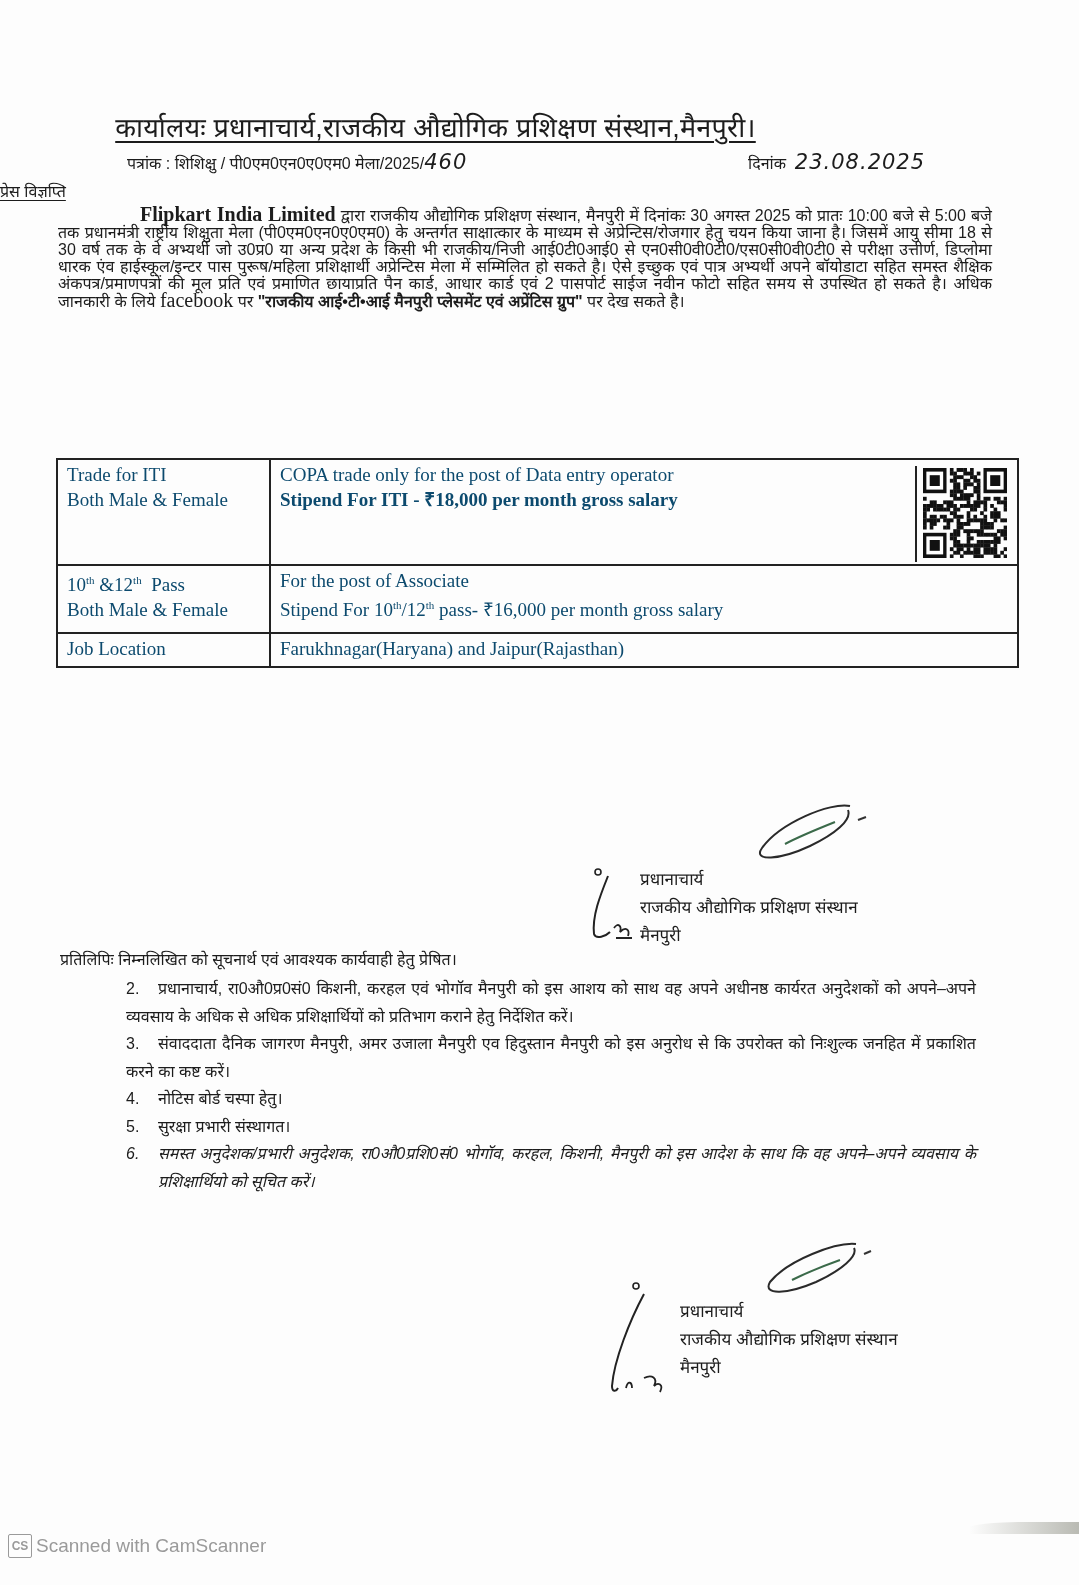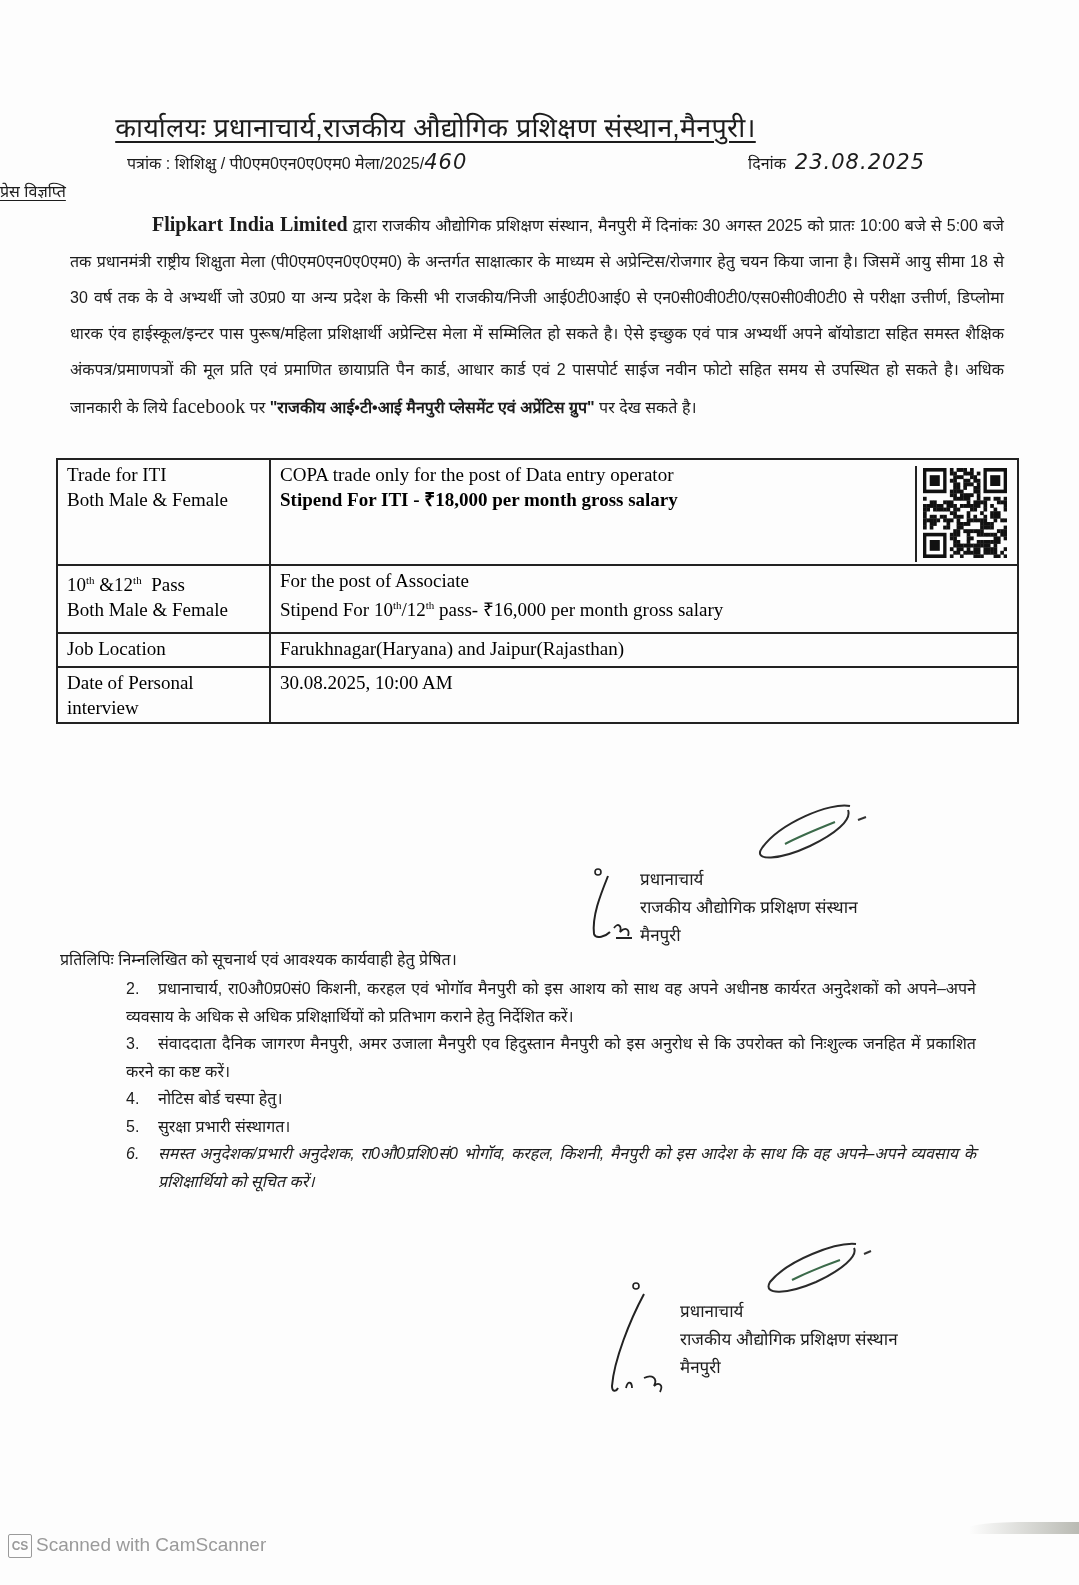--- a/index.html
+++ b/index.html
@@ -11,30 +11,30 @@
     position: absolute; left: 0; width: 871px; top: 108px; text-align: center;
     font-size: 27px; letter-spacing: 0.2px;
   }
   .hdr-title span { text-decoration: underline; text-underline-offset: 4px; text-decoration-thickness: 2px; }
   .ref { position: absolute; left: 127px; top: 150px; font-size: 16px; }
   .ref .hand, .date .hand { font-family: "DejaVu Sans", sans-serif; font-size: 21px; font-style: italic; letter-spacing: 1px; }
   .date { position: absolute; left: 748px; top: 150px; font-size: 16px; }
   .press { position: absolute; left: 0; width: 1079px; top: 180px; font-size: 16px; }
   .press span { text-decoration: underline; text-underline-offset: 3px; }
   .para {
-    position: absolute; left: 70px; top: 206px; width: 934px; font-size: 16px; line-height: 36px;
+    position: absolute; left: 58px; top: 206px; width: 934px; font-size: 16px; line-height: 17px;
     text-align: justify; text-indent: 82px;
   }
   .para b { font-family: "Liberation Serif", serif; font-size: 20px; }
   .para .fb { font-family: "Liberation Serif", serif; font-size: 20px; }
   .para .grp { font-weight: bold; }
 
   table.info {
     position: absolute; left: 56px; top: 458px; width: 963px; border-collapse: collapse;
-    font-family: "Liberation Serif", serif; font-size: 19px; color: #000000;
+    font-family: "Liberation Serif", serif; font-size: 19px; color: #0c4a6e;
   }
   table.info td { border: 2px solid #222; vertical-align: top; padding: 2px 9px; line-height: 25px; }
   table.info td.lab { width: 193px; }
   .r1 td { height: 100px; }
   .r2 td { height: 62px; }
   .r3 td { height: 42px; }
   .r4 td { height: 28px; }
   .r5 td { height: 44px; }
   .bold { font-weight: bold; }
   .qr {
@@ -42,21 +42,21 @@
   }
   .qr svg { position: absolute; left: 6px; top: 2px; }
   sup { font-size: 11px; }
 
   .sig { position: absolute; }
   .sig-block { position: absolute; text-align: left; font-size: 17px; line-height: 28px; }
   .copy-title { position: absolute; left: 60px; top: 948px; font-size: 16px; }
   .copy-list { position: absolute; left: 126px; top: 975px; width: 850px; font-size: 16px; line-height: 27.5px; }
   .copy-item { position: relative; padding-left: 0; text-align: justify; }
   .copy-item .num { display: inline-block; width: 32px; }
-  .footer { position: absolute; left: 8px; top: 1534px; color: #9a9a9a; font-size: 19px; display: flex; gap: 4px; }
+  .footer { position: absolute; left: 8px; top: 1534px; color: #9a9a9a; font-size: 19px; display: flex; align-items: center; gap: 4px; }
   .cs-logo { width: 22px; height: 22px; border: 1.5px solid #9a9a9a; border-radius: 2px; font-size: 12px; display: flex; align-items: center; justify-content: center; color: #9a9a9a; font-weight: bold; }
   .smudge { position: absolute; right: 0; top: 1522px; width: 110px; height: 12px; background: linear-gradient(90deg, rgba(200,200,195,0), #b9bab3); border-radius: 50% 0 0 0; }
 </style>
 </head>
 <body>
 
 <div class="hdr-title"><span>कार्यालयः प्रधानाचार्य,राजकीय औद्योगिक प्रशिक्षण संस्थान,मैनपुरी।</span></div>
 
 <div class="ref">
   <span>पत्रांक : शिशिक्षु / पी0एम0एन0ए0एम0 मेला/2025/</span><span class="hand">460</span>
@@ -356,27 +356,20 @@
     </td>
     <td>
       <div>For the post of Associate</div>
       <div><span>Stipend For 10</span><sup>th</sup><span>/12</span><sup>th</sup><span> pass- ₹16,000 per month gross salary</span></div>
     </td>
   </tr>
   <tr class="r4">
     <td class="lab">Job Location</td>
     <td>Farukhnagar(Haryana) and Jaipur(Rajasthan)</td>
   </tr>
-  <tr class="r5">
-    <td class="lab">
-      <div>Date of Personal</div>
-      <div>interview</div>
-    </td>
-    <td>30.08.2025, 10:00 AM</td>
-  </tr>
 </tbody>
   </table>
 
 <svg class="sig" style="left:740px;top:798px;" width="140" height="70" viewBox="0 0 140 70">
   <path d="M110 8 C 90 4, 40 25, 22 50 C 12 64, 40 62, 70 48 C 95 36, 112 22, 108 12" fill="none" stroke="#2a2a2a" stroke-width="2"></path>
   <path d="M45 46 C 60 38, 80 30, 95 24" fill="none" stroke="#3b6a4a" stroke-width="2"></path>
   <path d="M118 22 l8 -3" stroke="#333" stroke-width="2"></path>
 </svg>
 <svg class="sig" style="left:586px;top:866px;" width="60" height="80" viewBox="0 0 60 80">
   <circle cx="12" cy="6" r="3" fill="none" stroke="#222" stroke-width="1.6"></circle>

